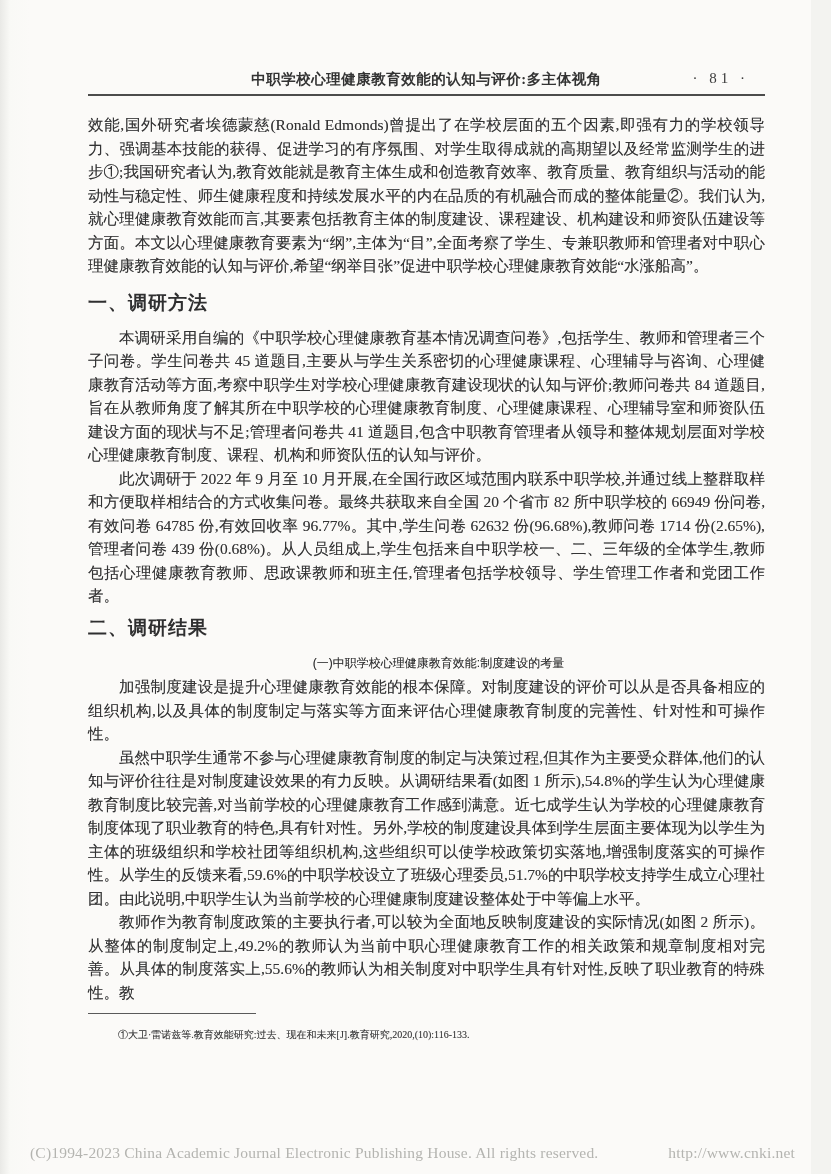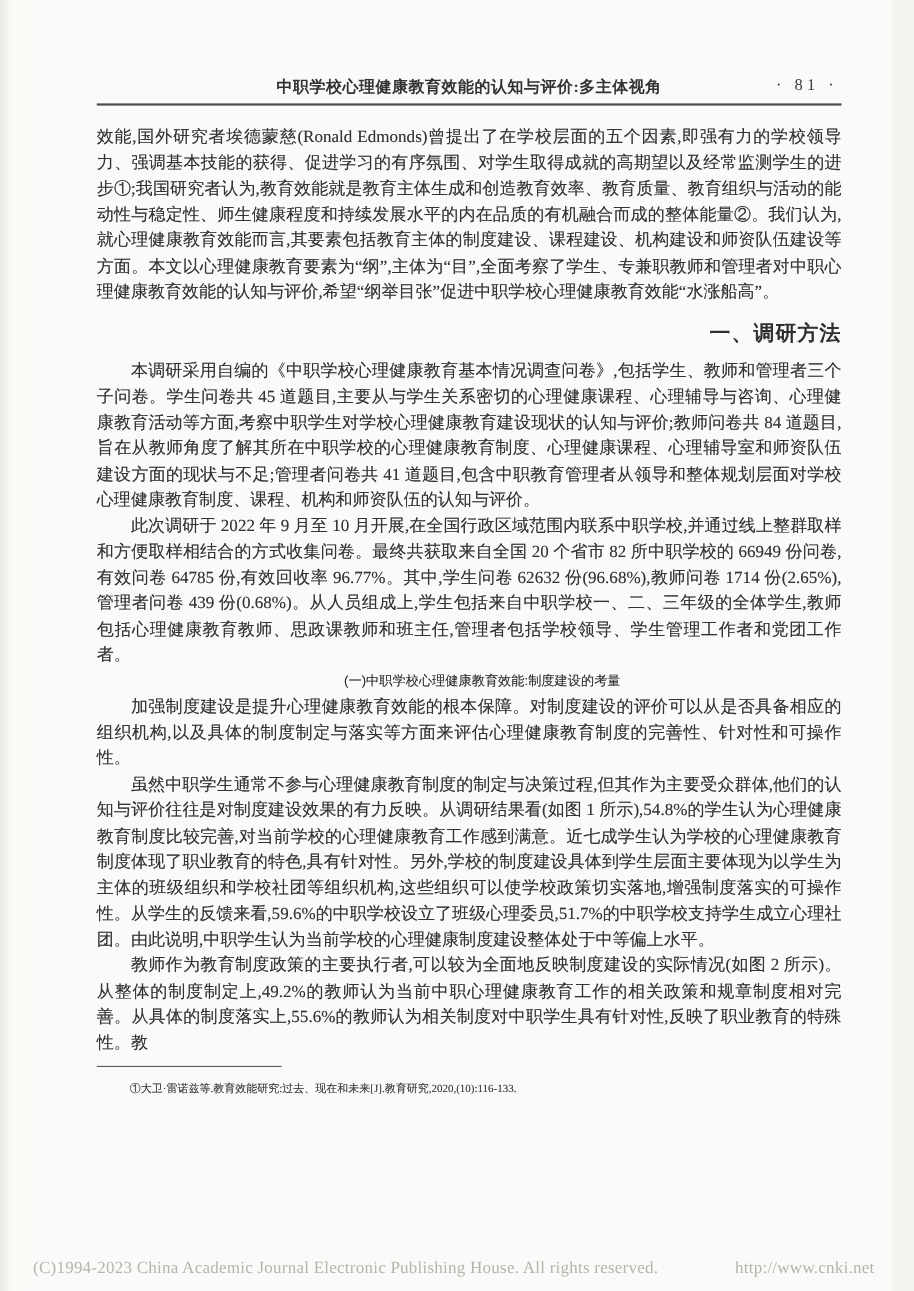--- a/index.html
+++ b/index.html
@@ -40,40 +40,40 @@
     position: absolute;
     left: 0; right: 0;
     text-align: center;
     font-size: 14.5px;
     font-weight: bold;
     letter-spacing: 0.5px;
     color: #333;
   }
   .running-page {
     position: absolute;
-    right: 3px;
+    right: 16px;
     top: 0;
     font-size: 15px;
     color: #3c3c3c;
     letter-spacing: 4px;
     font-family: Liberation Serif, serif;
   }
   
   .bodytext {
     font-size: 15.5px;
     line-height: 23.5px;
     text-align: justify;
     color: #333334;
     text-shadow: 0 0 0.5px rgba(70,70,70,0.5);
   }
   p { margin: 0; }
   .indent { text-indent: 2em; }
   .intro { margin-top: 17px; }
   .sec-heading {
-    text-align: right;
+    text-align: left;
     font-size: 19px;
     font-weight: bold;
     color: #2f2f30;
     letter-spacing: 1px;
     font-family: "Liberation Serif", "DejaVu Serif", serif;
   }
   .h-method { margin-top: 12px; margin-bottom: 10px; }
   .h-result { margin-top: 7px; margin-bottom: 11px; }
   .sub-heading {
     font-family: "Liberation Sans", "DejaVu Sans", sans-serif;
@@ -122,20 +122,21 @@
       <span class="running-title">中职学校心理健康教育效能的认知与评价:多主体视角</span>
       <span class="running-page">· 81 ·</span>
     </div>
 
     <p class="bodytext intro">效能,国外研究者埃德蒙慈(Ronald Edmonds)曾提出了在学校层面的五个因素,即强有力的学校领导力、强调基本技能的获得、促进学习的有序氛围、对学生取得成就的高期望以及经常监测学生的进步①;我国研究者认为,教育效能就是教育主体生成和创造教育效率、教育质量、教育组织与活动的能动性与稳定性、师生健康程度和持续发展水平的内在品质的有机融合而成的整体能量②。我们认为,就心理健康教育效能而言,其要素包括教育主体的制度建设、课程建设、机构建设和师资队伍建设等方面。本文以心理健康教育要素为“纲”,主体为“目”,全面考察了学生、专兼职教师和管理者对中职心理健康教育效能的认知与评价,希望“纲举目张”促进中职学校心理健康教育效能“水涨船高”。</p>
 
     <h2 class="sec-heading h-method">一、调研方法</h2>
     <p class="bodytext indent">本调研采用自编的《中职学校心理健康教育基本情况调查问卷》,包括学生、教师和管理者三个子问卷。学生问卷共 45 道题目,主要从与学生关系密切的心理健康课程、心理辅导与咨询、心理健康教育活动等方面,考察中职学生对学校心理健康教育建设现状的认知与评价;教师问卷共 84 道题目,旨在从教师角度了解其所在中职学校的心理健康教育制度、心理健康课程、心理辅导室和师资队伍建设方面的现状与不足;管理者问卷共 41 道题目,包含中职教育管理者从领导和整体规划层面对学校心理健康教育制度、课程、机构和师资队伍的认知与评价。</p>
     <p class="bodytext indent">此次调研于 2022 年 9 月至 10 月开展,在全国行政区域范围内联系中职学校,并通过线上整群取样和方便取样相结合的方式收集问卷。最终共获取来自全国 20 个省市 82 所中职学校的 66949 份问卷,有效问卷 64785 份,有效回收率 96.77%。其中,学生问卷 62632 份(96.68%),教师问卷 1714 份(2.65%),管理者问卷 439 份(0.68%)。从人员组成上,学生包括来自中职学校一、二、三年级的全体学生,教师包括心理健康教育教师、思政课教师和班主任,管理者包括学校领导、学生管理工作者和党团工作者。</p>
 
+    <h2 class="sec-heading h-result">二、调研结果</h2>
     <p class="sub-heading">(一)中职学校心理健康教育效能:制度建设的考量</p>
     <p class="bodytext indent">加强制度建设是提升心理健康教育效能的根本保障。对制度建设的评价可以从是否具备相应的组织机构,以及具体的制度制定与落实等方面来评估心理健康教育制度的完善性、针对性和可操作性。</p>
     <p class="bodytext indent">虽然中职学生通常不参与心理健康教育制度的制定与决策过程,但其作为主要受众群体,他们的认知与评价往往是对制度建设效果的有力反映。从调研结果看(如图 1 所示),54.8%的学生认为心理健康教育制度比较完善,对当前学校的心理健康教育工作感到满意。近七成学生认为学校的心理健康教育制度体现了职业教育的特色,具有针对性。另外,学校的制度建设具体到学生层面主要体现为以学生为主体的班级组织和学校社团等组织机构,这些组织可以使学校政策切实落地,增强制度落实的可操作性。从学生的反馈来看,59.6%的中职学校设立了班级心理委员,51.7%的中职学校支持学生成立心理社团。由此说明,中职学生认为当前学校的心理健康制度建设整体处于中等偏上水平。</p>
     <p class="bodytext indent">教师作为教育制度政策的主要执行者,可以较为全面地反映制度建设的实际情况(如图 2 所示)。从整体的制度制定上,49.2%的教师认为当前中职心理健康教育工作的相关政策和规章制度相对完善。从具体的制度落实上,55.6%的教师认为相关制度对中职学生具有针对性,反映了职业教育的特殊性。教</p>
 
     <hr class="footnote-rule">
     <p class="footnote">①大卫·雷诺兹等.教育效能研究:过去、现在和未来[J].教育研究,2020,(10):116-133.</p>
   </div>
 
   <div class="footer">

